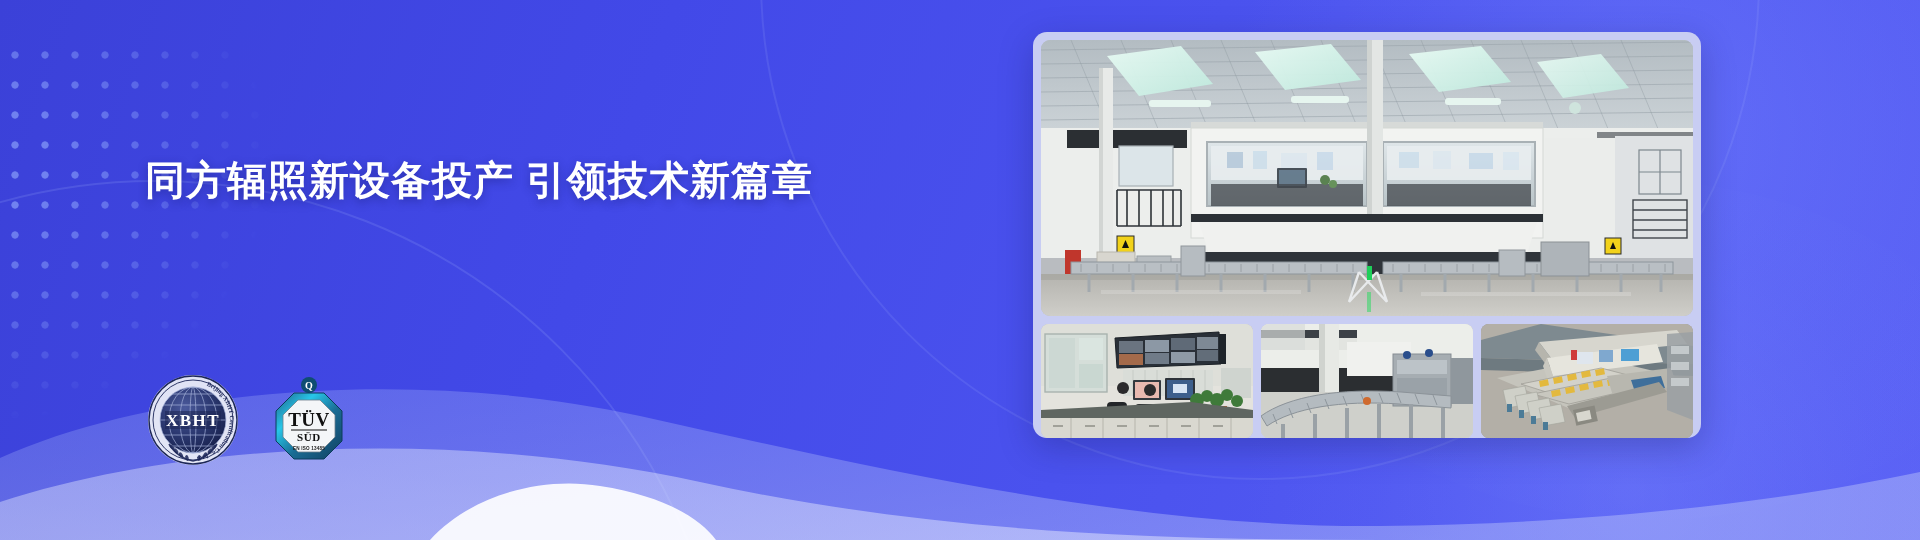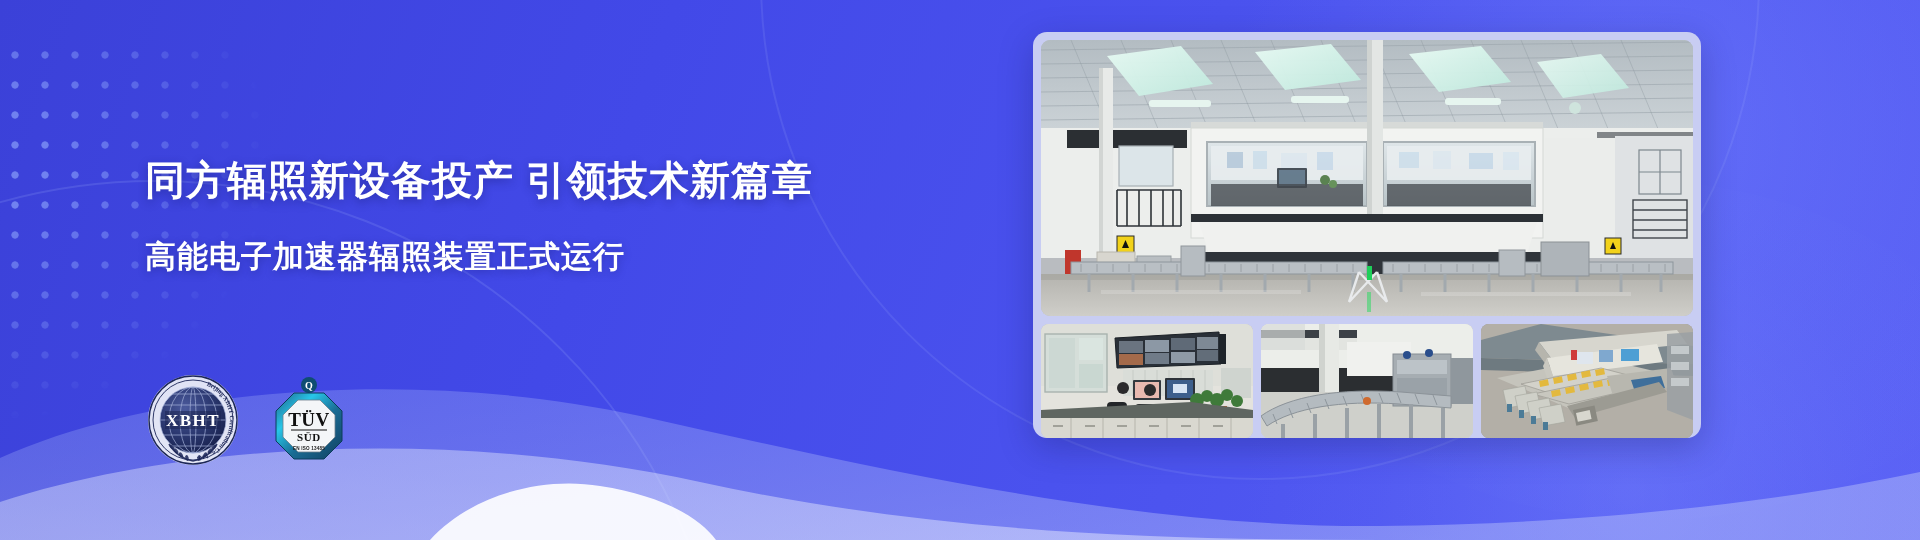--- a/index.html
+++ b/index.html
@@ -150,21 +150,20 @@
       <path d="M0,250 L0,168 C160,96 420,78 640,126 C900,184 1140,238 1380,236 C1600,234 1790,210 1920,182 L1920,250 Z" fill="url(#wv1)" opacity="0.55"></path>
       <path d="M0,250 L0,212 C190,150 460,140 700,192 C930,242 1150,250 1380,250 L1920,250 Z" fill="url(#wv2)" opacity="0.5"></path>
       <path d="M430,250 C470,206 540,186 600,196 C664,206 700,228 716,250 Z" fill="#ffffff" opacity="0.9"></path>
     </svg>
   </div>
 
   <div class="content">
 
     <div class="headline">同方辐照新设备投产  引领技术新篇章</div>
 
-    <div class="subline">高能电子加速器辐照装置正式运行</div>
 
     <div class="badges">
 
       <svg class="badge" width="96" height="96" viewBox="0 0 96 96">
         <defs>
           <radialGradient id="xbhtG" cx="38%" cy="32%" r="75%">
             <stop offset="0" stop-color="#4b5a9c"></stop>
             <stop offset="55%" stop-color="#2b3870"></stop>
             <stop offset="100%" stop-color="#17204b"></stop>
           </radialGradient>

